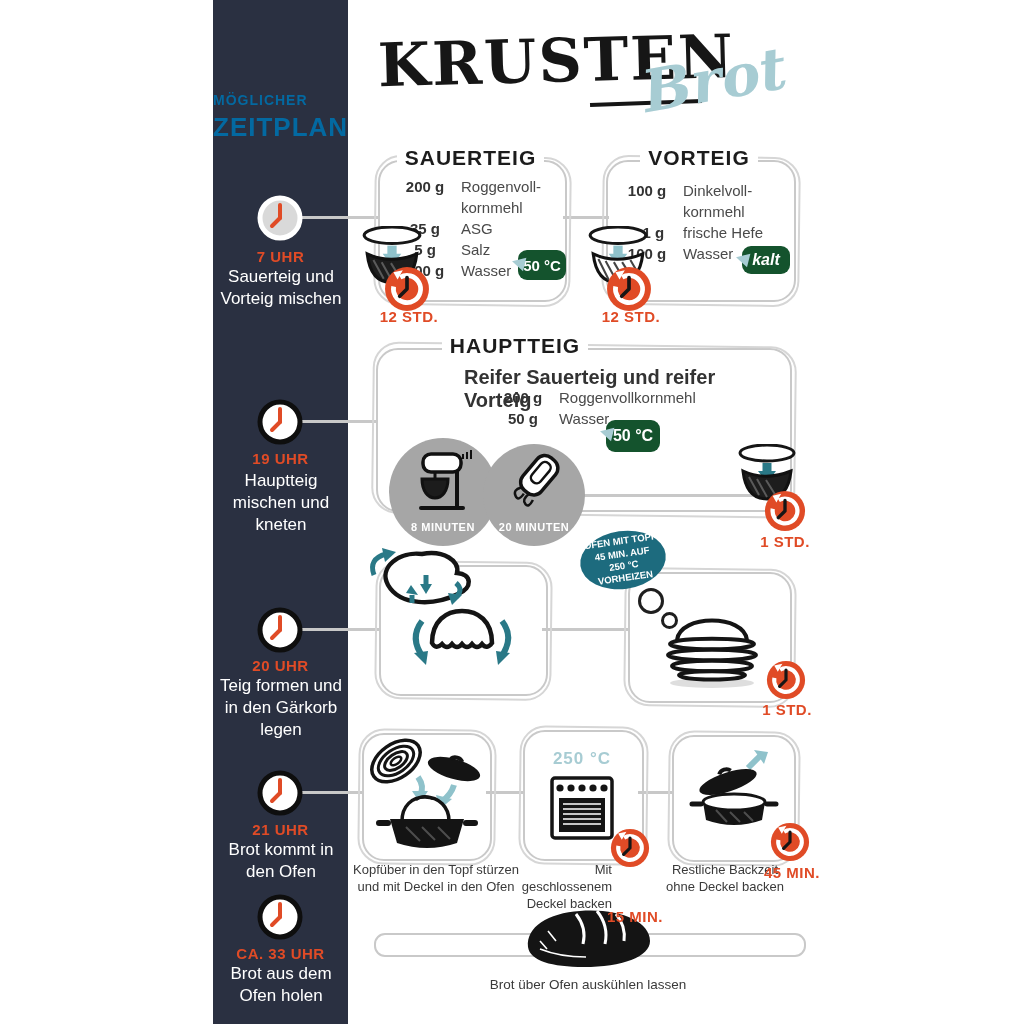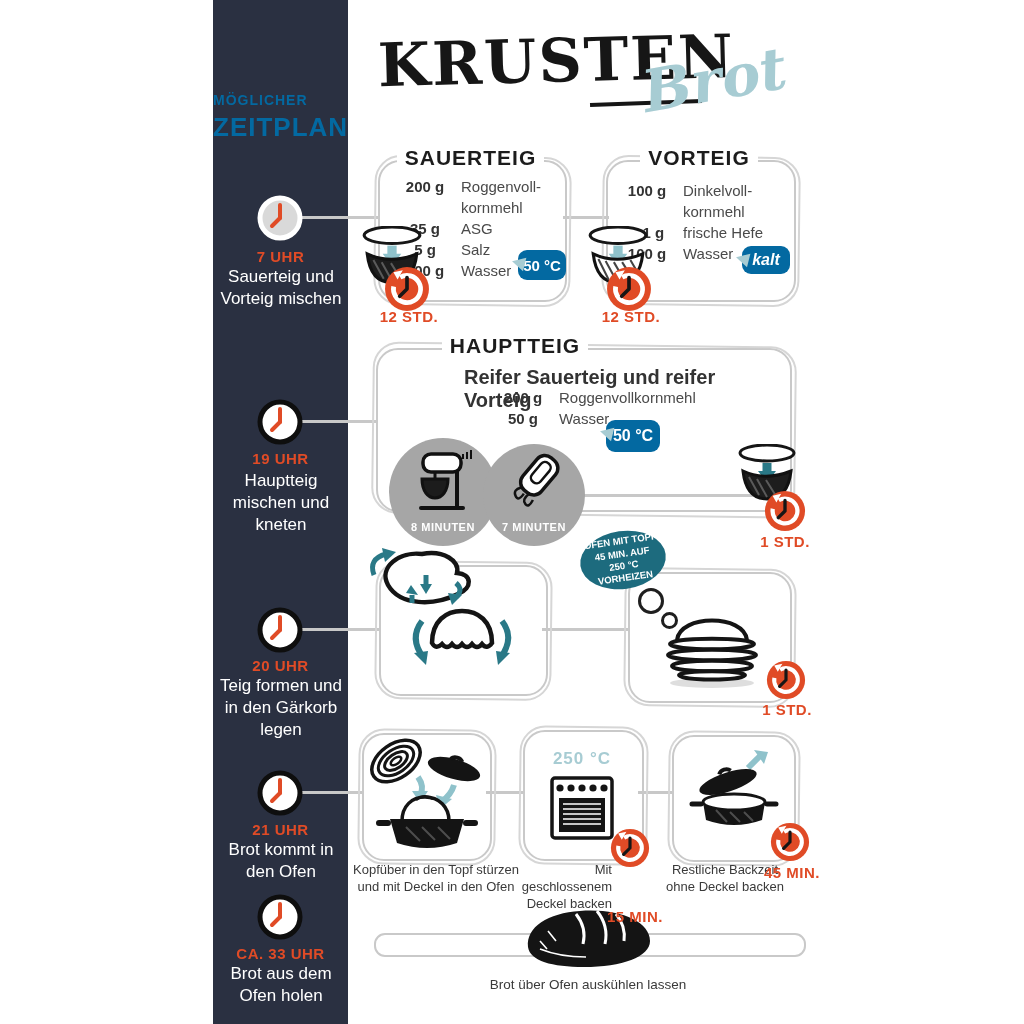--- a/index.html
+++ b/index.html
@@ -17,21 +17,21 @@
   
   .sketchbox{border:2.5px solid #c9c9c9;border-radius:22px;background:transparent;}
   .sketchbox::before{content:"";position:absolute;inset:-6px;border:2px solid #d6d6d6;border-radius:26px;transform:rotate(.7deg);}
   .boxtitle{text-align:center;font-weight:bold;font-size:21px;letter-spacing:1px;color:#1c1c1c;z-index:4;}
   .boxtitle span{background:#fff;padding:0 8px;}
   
   .ing{display:grid;grid-template-columns:54px auto;column-gap:9px;row-gap:1px;font-size:15px;line-height:20px;z-index:3;}
   .ing .amt{text-align:center;font-weight:bold;color:#333;}
   .ing .nm{color:#4a4a4a;}
   
-  .bubble{background:#0369a1;color:#fff;border-radius:9px;font-weight:bold;display:flex;align-items:center;justify-content:center;z-index:5;}
+  .bubble{background:#14532d;color:#fff;border-radius:9px;font-weight:bold;display:flex;align-items:center;justify-content:center;z-index:5;}
   .bubble::before{content:"";position:absolute;left:-13px;top:5px;border:7px solid transparent;border-right:13px solid #a7ccd3;transform:rotate(14deg);}
   
   .dur{color:#e04b26;font-weight:bold;font-size:15px;letter-spacing:.5px;text-align:center;z-index:6;}
   
   .gcirc{background:#a6a6a6;border-radius:50%;z-index:2;}
   .gcirc .lbl{position:absolute;left:0;right:0;bottom:13px;text-align:center;color:#fff;font-weight:bold;font-size:11px;letter-spacing:.5px;}
   
   #oval-ofen{left:580px;top:531px;width:86px;height:58px;background:#1d6b7e;border-radius:50%;transform:rotate(-8deg);
      display:flex;flex-direction:column;align-items:center;justify-content:center;color:#fff;font-weight:bold;
      font-size:9.5px;line-height:1.3;z-index:6;text-align:center;}
@@ -189,21 +189,21 @@
   <div class="lbl">8 MINUTEN</div>
 </div>
 <div class="abs gcirc" style="left:483px;top:444px;width:102px;height:102px">
   <svg style="position:absolute;left:16px;top:6px" width="70" height="70" viewBox="0 0 70 70">
     <g transform="rotate(40 35 30)">
       <rect x="24" y="2" width="24" height="42" rx="10" fill="#fff" stroke="#111" stroke-width="3.5"></rect>
       <rect x="30" y="8" width="11" height="24" rx="5" fill="#fff" stroke="#111" stroke-width="2.5"></rect>
       <path d="M30 44 q-5 7 1 10 q6 3 5 -7 M40 44 q-2 9 4 10 q5 1 3 -8" fill="none" stroke="#111" stroke-width="2.5"></path>
     </g>
   </svg>
-  <div class="lbl">7 MINUTEN</div>
+  <div class="lbl">20 MINUTEN</div>
 </div>
 
 <svg class="abs z4" style="left:736px;top:444px" width="62" height="62" viewBox="0 0 62 62">
   <ellipse cx="31" cy="9" rx="27" ry="8" fill="#fff" stroke="#161616" stroke-width="3"></ellipse>
   <path d="M31 19 V28" stroke="#2a7987" stroke-width="9"></path>
     <polygon points="22,27 40,27 31,39" fill="#2a7987"></polygon>
   <path d="M7 27 C9 45 17 55 31 55 C45 55 53 45 55 27 C38 34 22 34 7 27 Z" fill="#1d1d1d" stroke="#111" stroke-width="3"></path>
   <path d="M13 33 L23 51 M21 35 L31 53 M30 36 L40 52" stroke="#5a5a5a" stroke-width="2"></path>
 </svg>
 <svg class="abs z5" style="left:764px;top:490px" width="42" height="42" viewBox="0 0 44 44">

